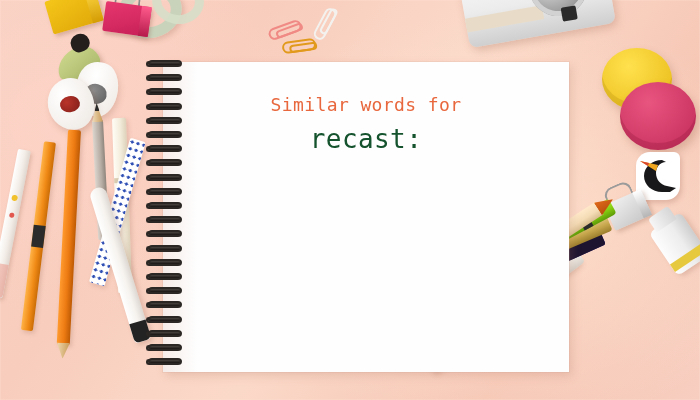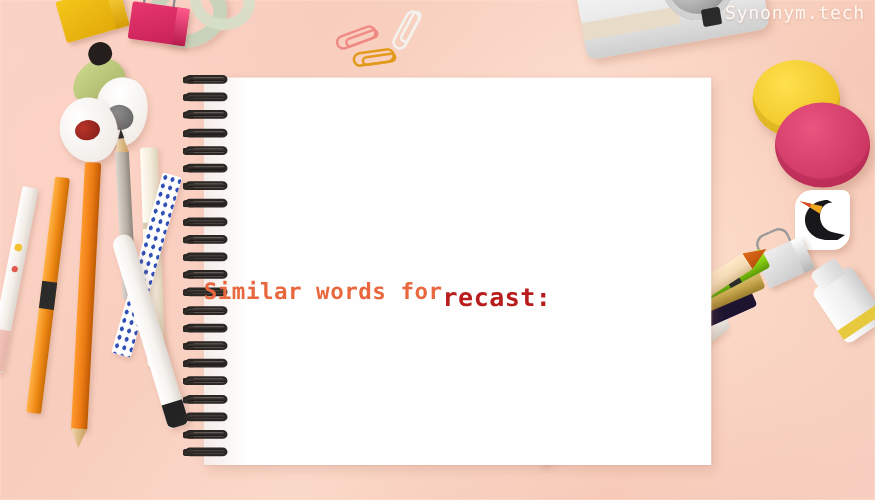--- a/index.html
+++ b/index.html
@@ -61,30 +61,29 @@
     border-top:2.4px solid #2b2724;
     border-bottom:2.4px solid #2b2724;
     border-radius:4px 0 0 4px;
     background:rgba(0,0,0,.25);
   }
 
   
   #page-text {
     position:absolute; left:163px; top:62px;
     width:406px; height:310px;
-    display:flex; align-items:center;
+    display:flex; flex-direction:column; align-items:center;
     padding-top:32px;
-    font-weight:bold;
   }
   #heading-line1 {
     color:#e8673d; font-size:18px; letter-spacing:.4px;
     white-space:nowrap;
   }
   #heading-word {
-    color:#b91c1c; font-size:20px; letter-spacing:.4px;
+    color:#14532d; font-size:26px; letter-spacing:.4px;
     margin-top:9px; white-space:nowrap;
   }
   #synonyms {
     margin-top:42px;
     color:#4c4c4c; font-size:17px; line-height:25px;
     text-align:center; white-space:pre-line; letter-spacing:.1px;
   }
 
   
   #brand {
@@ -501,15 +500,14 @@
         <div class="hook"></div>
         <div class="wire"></div>
       </div>
     </div>
 
   <div id="page-text">
     <div id="heading-line1">Similar words for</div>
     <div id="heading-word">recast:</div>
   </div>
 
-  <div id="brand">Synonym.tech</div>
 
 </div>
 
 </body></html>

